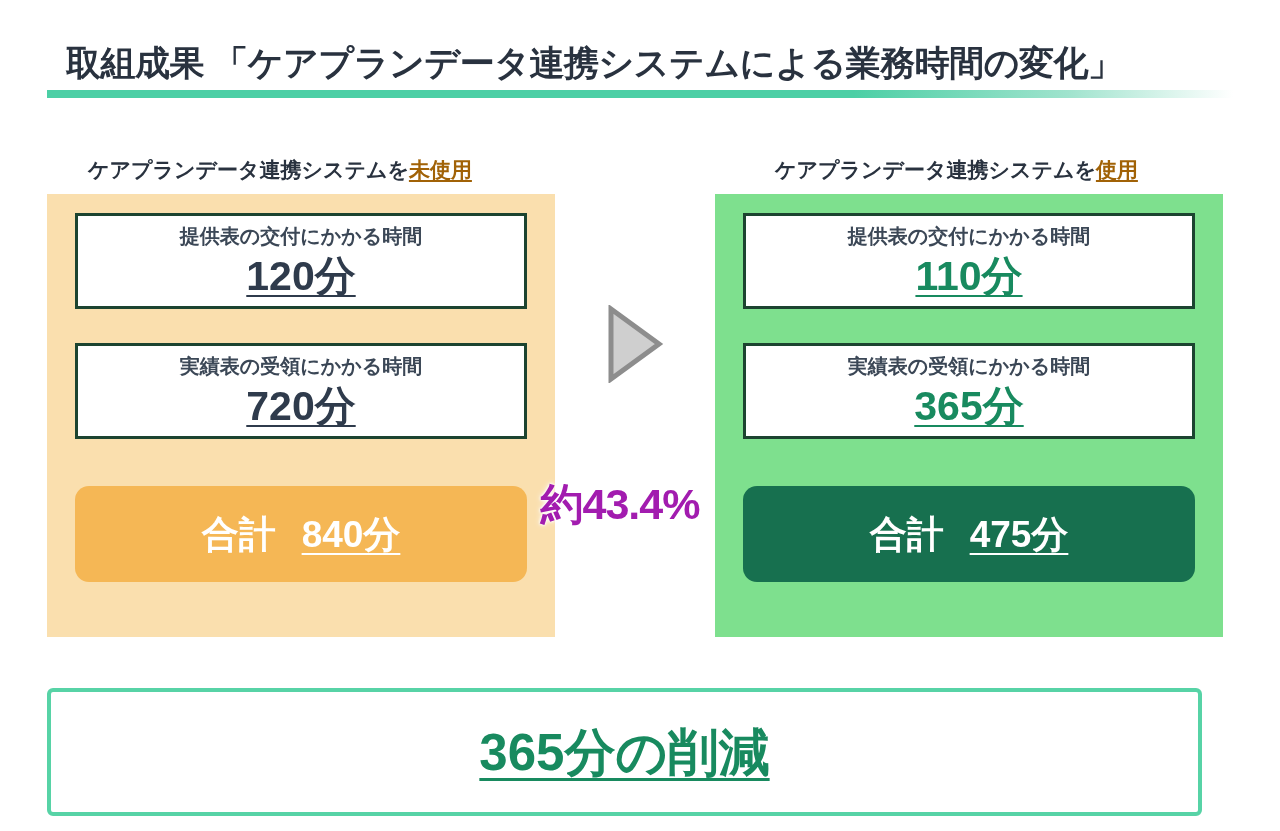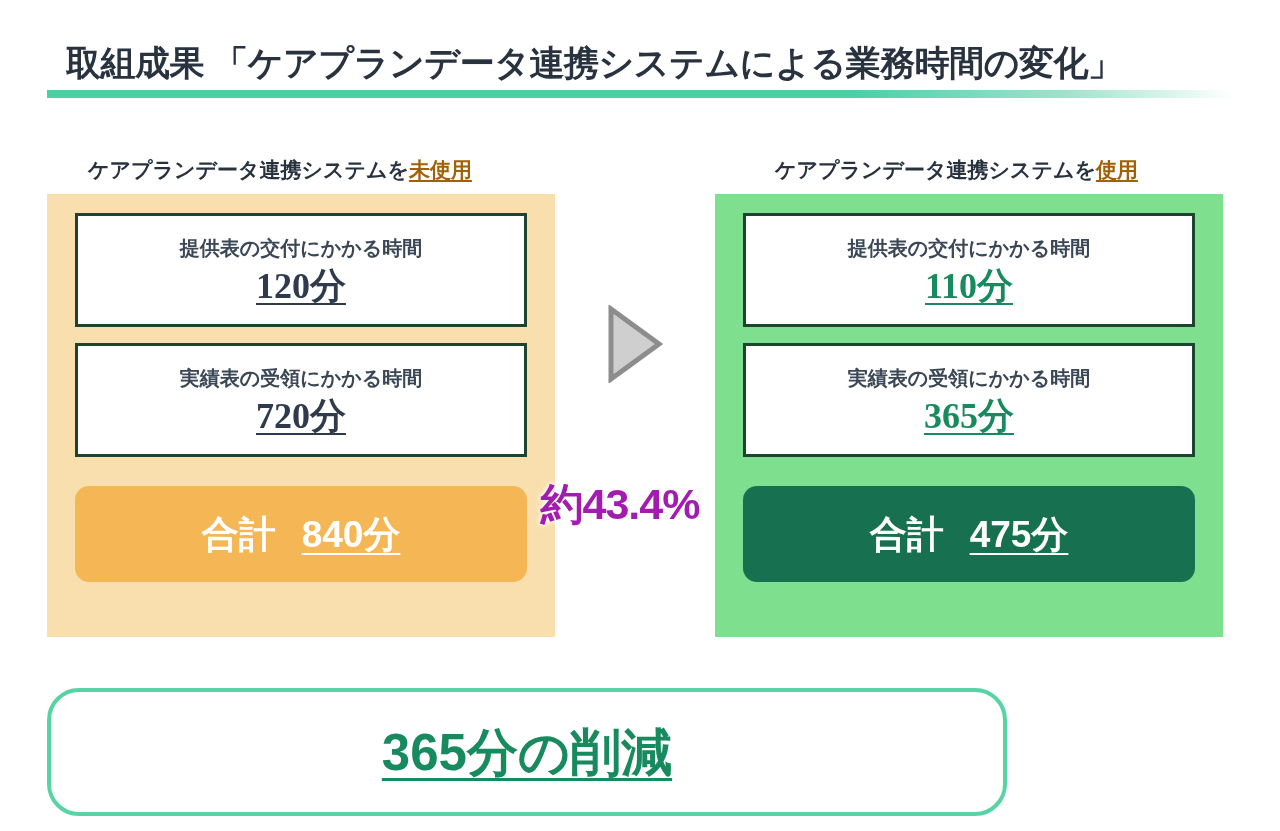--- a/index.html
+++ b/index.html
@@ -60,48 +60,47 @@
     height: 443px;
   }
   #panel-left  { left: 47px;  background: #fadfae; }
   #panel-right { left: 715px; background: #7ee08e; }
 
   
   .metric-box {
     position: absolute;
     left: 28px;
     width: 452px;
-    height: 114px;
+    height: 96px;
     background: #ffffff;
     border: 3px solid #1c4430;
     box-sizing: border-box;
     display: flex;
     flex-direction: column;
     align-items: center;
     justify-content: center;
   }
   .metric-box.first  { top: 19px; }
   .metric-box.second { top: 149px; }
   .metric-label {
     font-size: 20px;
     font-weight: bold;
     color: #3b4756;
     line-height: 1.1;
     white-space: nowrap;
   }
   .metric-value {
     margin-top: 9px;
-    font-size: 36px;
+    font-size: 41px;
     font-weight: bold;
     line-height: 1;
     text-decoration: underline;
     text-decoration-thickness: 2px;
     text-underline-offset: 5px;
     white-space: nowrap;
-    font-family: Liberation Serif, serif;
   }
   .metric-value.navy  { color: #2f3b4c; }
   .metric-value.green { color: #188a5f; }
 
   
   .total-bar {
     position: absolute;
     left: 28px;
     top: 292px;
     width: 452px;
@@ -152,25 +151,25 @@
     text-shadow: 0 0 3px #ffffff, 0 0 3px #ffffff, 0 0 6px #ffffff;
   }
   .reduction .pct  { font-size: 43px; display: block; letter-spacing: -1px; }
   .reduction .word { font-size: 43px; display: block; margin-top: 6px; }
 
   
   .banner {
     position: absolute;
     left: 47px;
     top: 688px;
-    width: 960px;
+    width: 1155px;
     height: 128px;
     background: #ffffff;
     border: 4px solid #57d3a6;
-    border-radius: 32px;
+    border-radius: 6px;
     box-sizing: border-box;
     display: flex;
     align-items: center;
     justify-content: center;
   }
   .banner-text {
     font-size: 51px;
     font-weight: bold;
     color: #188a5f;
     text-decoration: underline;

